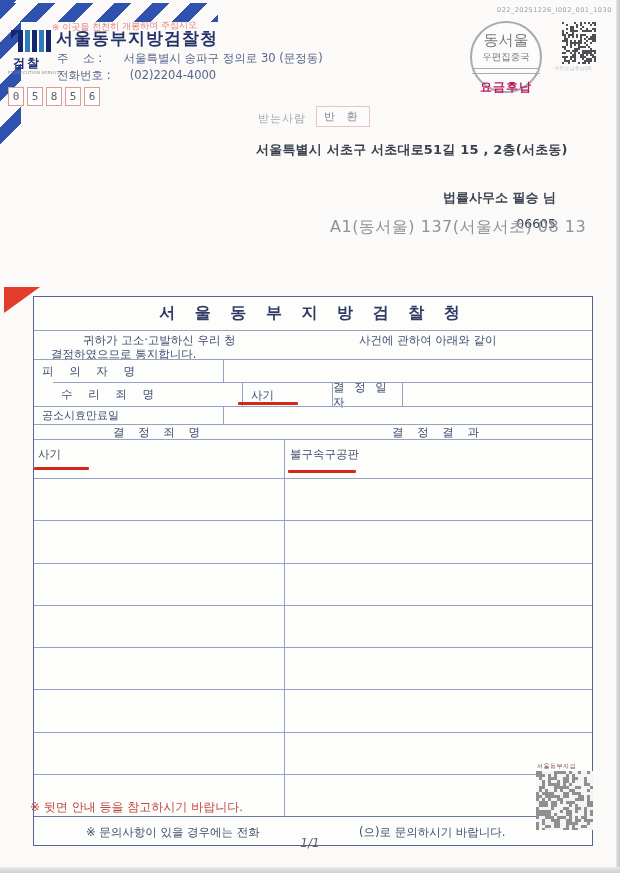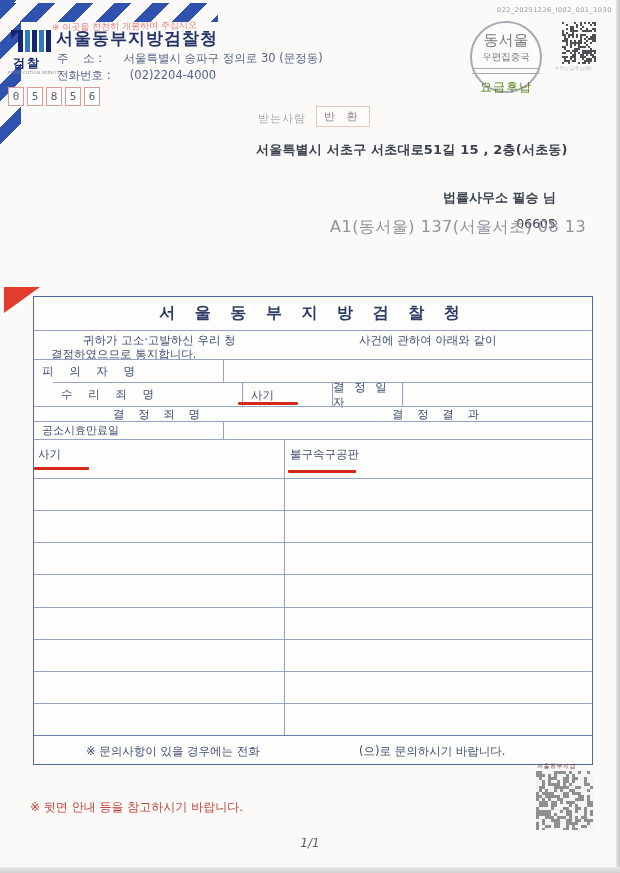--- a/index.html
+++ b/index.html
@@ -25,38 +25,38 @@
   .postal-boxes span{display:block;width:14px;height:17px;border:1px solid #dc9b93;
      font-size:11px;line-height:17px;text-align:center;color:#5d6066;background:#fff;
      font-family:"DejaVu Sans Mono","Liberation Mono",monospace;}
   
   .file-id{left:497px;top:6px;font-size:6.5px;color:#9b9ba2;letter-spacing:.5px;}
   .stamp{left:470px;top:21px;width:72px;height:72px;border:2px solid #a9a9b1;border-radius:50%;
      background:#fcfcfb;box-sizing:border-box;text-align:center;color:#77777f;}
   .stamp .s1{font-size:15px;margin-top:8px;}
   .stamp .s2{font-size:9.5px;margin-top:1px;}
   .stamp .rule{height:4px;border-top:1.5px solid #a9a9b1;border-bottom:1.5px solid #a9a9b1;margin-top:4px;}
-  .stamp .s3{font-size:12px;font-weight:normal;color:#4d7c0f;margin-top:5px;letter-spacing:1px;}
+  .stamp .s3{font-size:12px;font-weight:bold;color:#be185d;margin-top:5px;letter-spacing:1px;}
   .qr-top{left:562px;top:22px;width:34px;height:42px;}
   .qr-bottom{left:536px;top:771px;width:57px;height:59px;background:#f4f4f2;}
   .qr-cap{left:551px;top:65px;font-size:5px;color:#c2c2c6;white-space:nowrap;}
   .qr-wrap{position:absolute;overflow:hidden;}
   .qr-px{position:absolute;left:0;top:0;}
   
   .recv-label{left:258px;top:111px;font-size:11px;color:#a6a6b2;letter-spacing:1px;}
   .return-box{left:316px;top:106px;border:1px solid #e5c6c2;background:#fdfcfb;color:#8b8292;
      font-size:11px;padding:2px 7px;letter-spacing:4px;}
   .recv-address{left:256px;top:141px;font-size:13px;font-weight:bold;color:#383f4d;letter-spacing:.2px;}
   .recv-right{right:64px;top:189px;text-align:right;color:#3a4250;}
   .recv-name{font-size:13px;font-weight:bold;}
   .recv-postal{font-size:12.5px;margin-top:9px;}
   .sort-line{left:330px;top:217px;font-size:16px;color:#8e929a;letter-spacing:.5px;}
   .red-tri{left:4px;top:287px;}
   
-  .ntable{left:33px;top:296px;width:560px;height:469px;border:1.6px solid var(--table-border);
+  .ntable{left:33px;top:296px;width:560px;height:550px;border:1.6px solid var(--table-border);
      box-sizing:border-box;display:flex;flex-direction:column;background:#fdfdfc;font-size:11.5px;}
   .trow{position:relative;box-sizing:border-box;flex:none;}
   .bt{border-top:1px solid var(--table-line);}
   .t-title{height:33px;display:flex;align-items:center;justify-content:center;
      font-size:16px;font-weight:bold;letter-spacing:7px;color:#2e3c64;}
   .t-head{height:48px;}
   .t-para{height:29px;}
   .t-r1{height:23px;} .t-r2{height:24px;margin-left:19px;} .t-r3{height:18px;}
   .t-colh{height:15px;} .t-data{height:39px;}
   .t-note{height:29px;}
@@ -161,27 +161,27 @@
       <div class="lblcell ls6">피 의 자 명</div>
     </div>
 
     <div class="trow t-r2 bt">
       <div class="lblcell ls6">수 리 죄 명</div>
       <span class="abs" style="left:198px;top:5px;">사기</span>
       <div class="redline" style="left:185px;top:19px;width:60px;"></div>
       <div class="cell-date">결 정 일 자</div>
     </div>
 
+    <div class="trow t-r3 bt">
+      <div class="lblcell" style="font-size:11px;">공소시효만료일</div>
+    </div>
+
     <div class="trow t-colh bt">
       <div class="colh-l">결 정 죄 명</div>
       <div class="colh-r">결 정 결 과</div>
-    </div>
-
-    <div class="trow t-r3 bt">
-      <div class="lblcell" style="font-size:11px;">공소시효만료일</div>
     </div>
 
     <div class="trow t-data bt">
       <div class="halfL"></div>
       <span class="abs" style="left:4px;top:7px;">사기</span>
       <div class="redline" style="left:0px;top:27px;width:55px;"></div>
       <span class="abs" style="left:256px;top:7px;font-family:Liberation Mono, monospace;">불구속구공판</span>
       <div class="redline" style="left:254px;top:30px;width:68px;"></div>
     </div>
 

